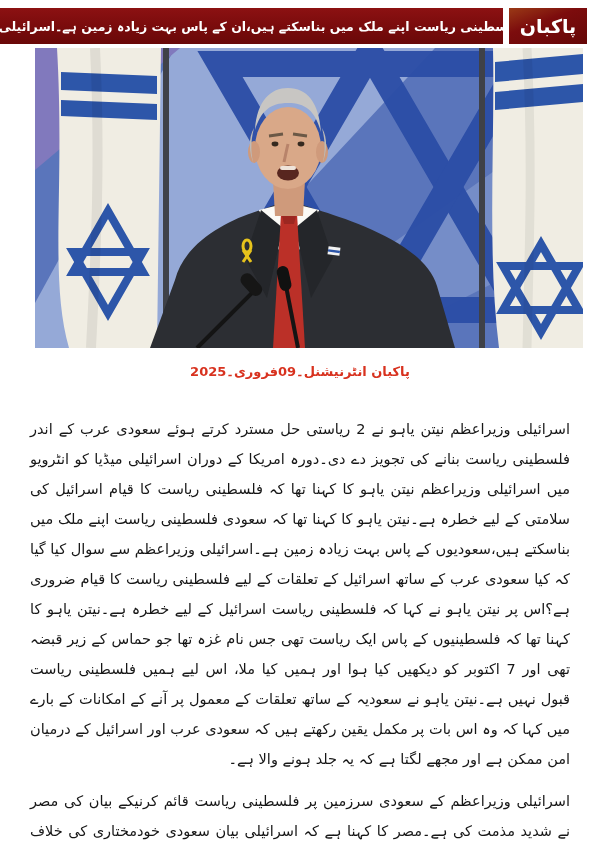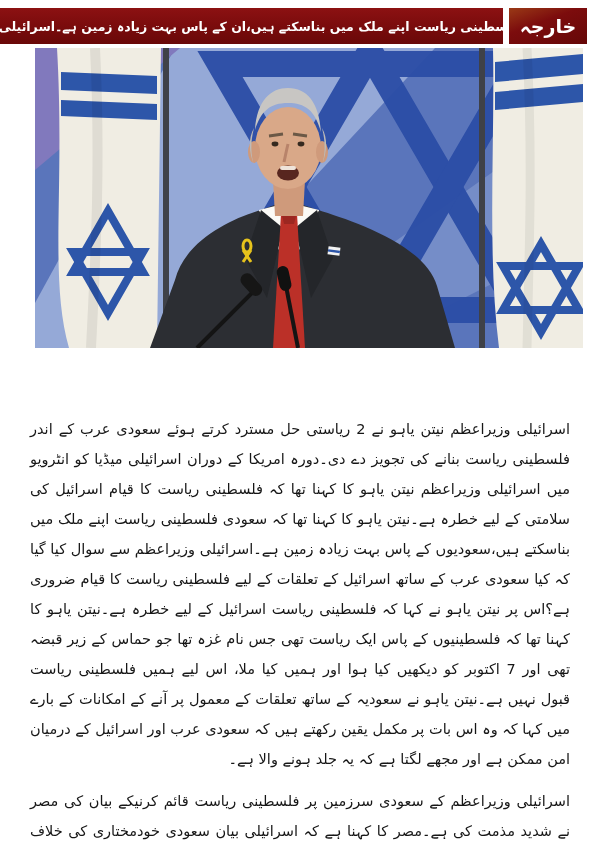--- a/index.html
+++ b/index.html
@@ -50,21 +50,21 @@
 </head>
 <body>
 
 <div class="page">
 
   <header>
     <div class="headline-bar">
       <span>سعودی فلسطینی ریاست اپنے ملک میں بناسکتے ہیں،ان کے پاس بہت زیادہ زمین ہے۔اسرائیلی وزیراعظم</span>
     </div>
     <div class="logo-box">
-      <span>خارجہ</span>
+      <span>پاکبان</span>
     </div>
   </header>
 
   <figure class="photo">
     <svg viewBox="0 0 548 300" xmlns="http://www.w3.org/2000/svg">
 
       <g>
         <rect x="0" y="0" width="548" height="300" fill="#5a75bb"></rect>
         <polygon points="140,0 400,0 120,300 0,300 0,255" fill="#a9bbe0" opacity="0.75"></polygon>
         <polygon points="548,60 548,190 330,300 210,300" fill="#8fa6d6" opacity="0.5"></polygon>
@@ -145,19 +145,20 @@
 
       <g>
         <line x1="162" y1="300" x2="222" y2="240" stroke="#141414" stroke-width="4"></line>
         <rect x="210" y="224" width="13" height="26" rx="6.5" fill="#161616" transform="rotate(-42 216 237)"></rect>
         <line x1="263" y1="300" x2="251" y2="238" stroke="#141414" stroke-width="4"></line>
         <rect x="243" y="218" width="12" height="25" rx="6" fill="#111111" transform="rotate(-12 249 230)"></rect>
       </g>
     </svg>
   </figure>
 
+  <div class="dateline">پاکبان انٹرنیشنل۔09فروری۔2025</div>
 
   <article class="article">
     <p>اسرائیلی وزیراعظم نیتن یاہو نے 2 ریاستی حل مسترد کرتے ہوئے سعودی عرب کے اندر فلسطینی ریاست بنانے کی تجویز دے دی۔دورہ امریکا کے دوران اسرائیلی میڈیا کو انٹرویو میں اسرائیلی وزیراعظم نیتن یاہو کا کہنا تھا کہ فلسطینی ریاست کا قیام اسرائیل کی سلامتی کے لیے خطرہ ہے۔نیتن یاہو کا کہنا تھا کہ سعودی فلسطینی ریاست اپنے ملک میں بناسکتے ہیں،سعودیوں کے پاس بہت زیادہ زمین ہے۔اسرائیلی وزیراعظم سے سوال کیا گیا کہ کیا سعودی عرب کے ساتھ اسرائیل کے تعلقات کے لیے فلسطینی ریاست کا قیام ضروری ہے؟اس پر نیتن یاہو نے کہا کہ فلسطینی ریاست اسرائیل کے لیے خطرہ ہے۔نیتن یاہو کا کہنا تھا کہ فلسطینیوں کے پاس ایک ریاست تھی جس نام غزہ تھا جو حماس کے زیر قبضہ تھی اور 7 اکتوبر کو دیکھیں کیا ہوا اور ہمیں کیا ملا، اس لیے ہمیں فلسطینی ریاست قبول نہیں ہے۔نیتن یاہو نے سعودیہ کے ساتھ تعلقات کے معمول پر آنے کے امکانات کے بارے میں کہا کہ وہ اس بات پر مکمل یقین رکھتے ہیں کہ سعودی عرب اور اسرائیل کے درمیان امن ممکن ہے اور مجھے لگتا ہے کہ یہ جلد ہونے والا ہے۔</p>
     <p>اسرائیلی وزیراعظم کے سعودی سرزمین پر فلسطینی ریاست قائم کرنیکے بیان کی مصر نے شدید مذمت کی ہے۔مصر کا کہنا ہے کہ اسرائیلی بیان سعودی خودمختاری کی خلاف ورزی ہے، سعودی عرب کی سلامتی مصر کی ریڈ لائن ہے۔اس سے قبل سعودی وزارت خارجہ نے کہا تھا کہ اسرائیل کے ساتھ تعلقات کے معمول پر آنے کا معاملہ فلسطینی ریاست کے قیام کے بغیر زیرغور نہیں آسکتا۔سعودی وزارت خارجہ کا کہنا ہے کہ فلسطینی ریاست کے قیام کے بغیر سعودی عرب اسرائیل سے تعلقات قائم نہیں کرے گا، فلسطینی ریاست کے قیام سے متعلق سعودی عرب کا مؤقف مضبوط اور غیر متزلزل ہے۔</p>
   </article>
 
 </div>
 
 </body></html>

